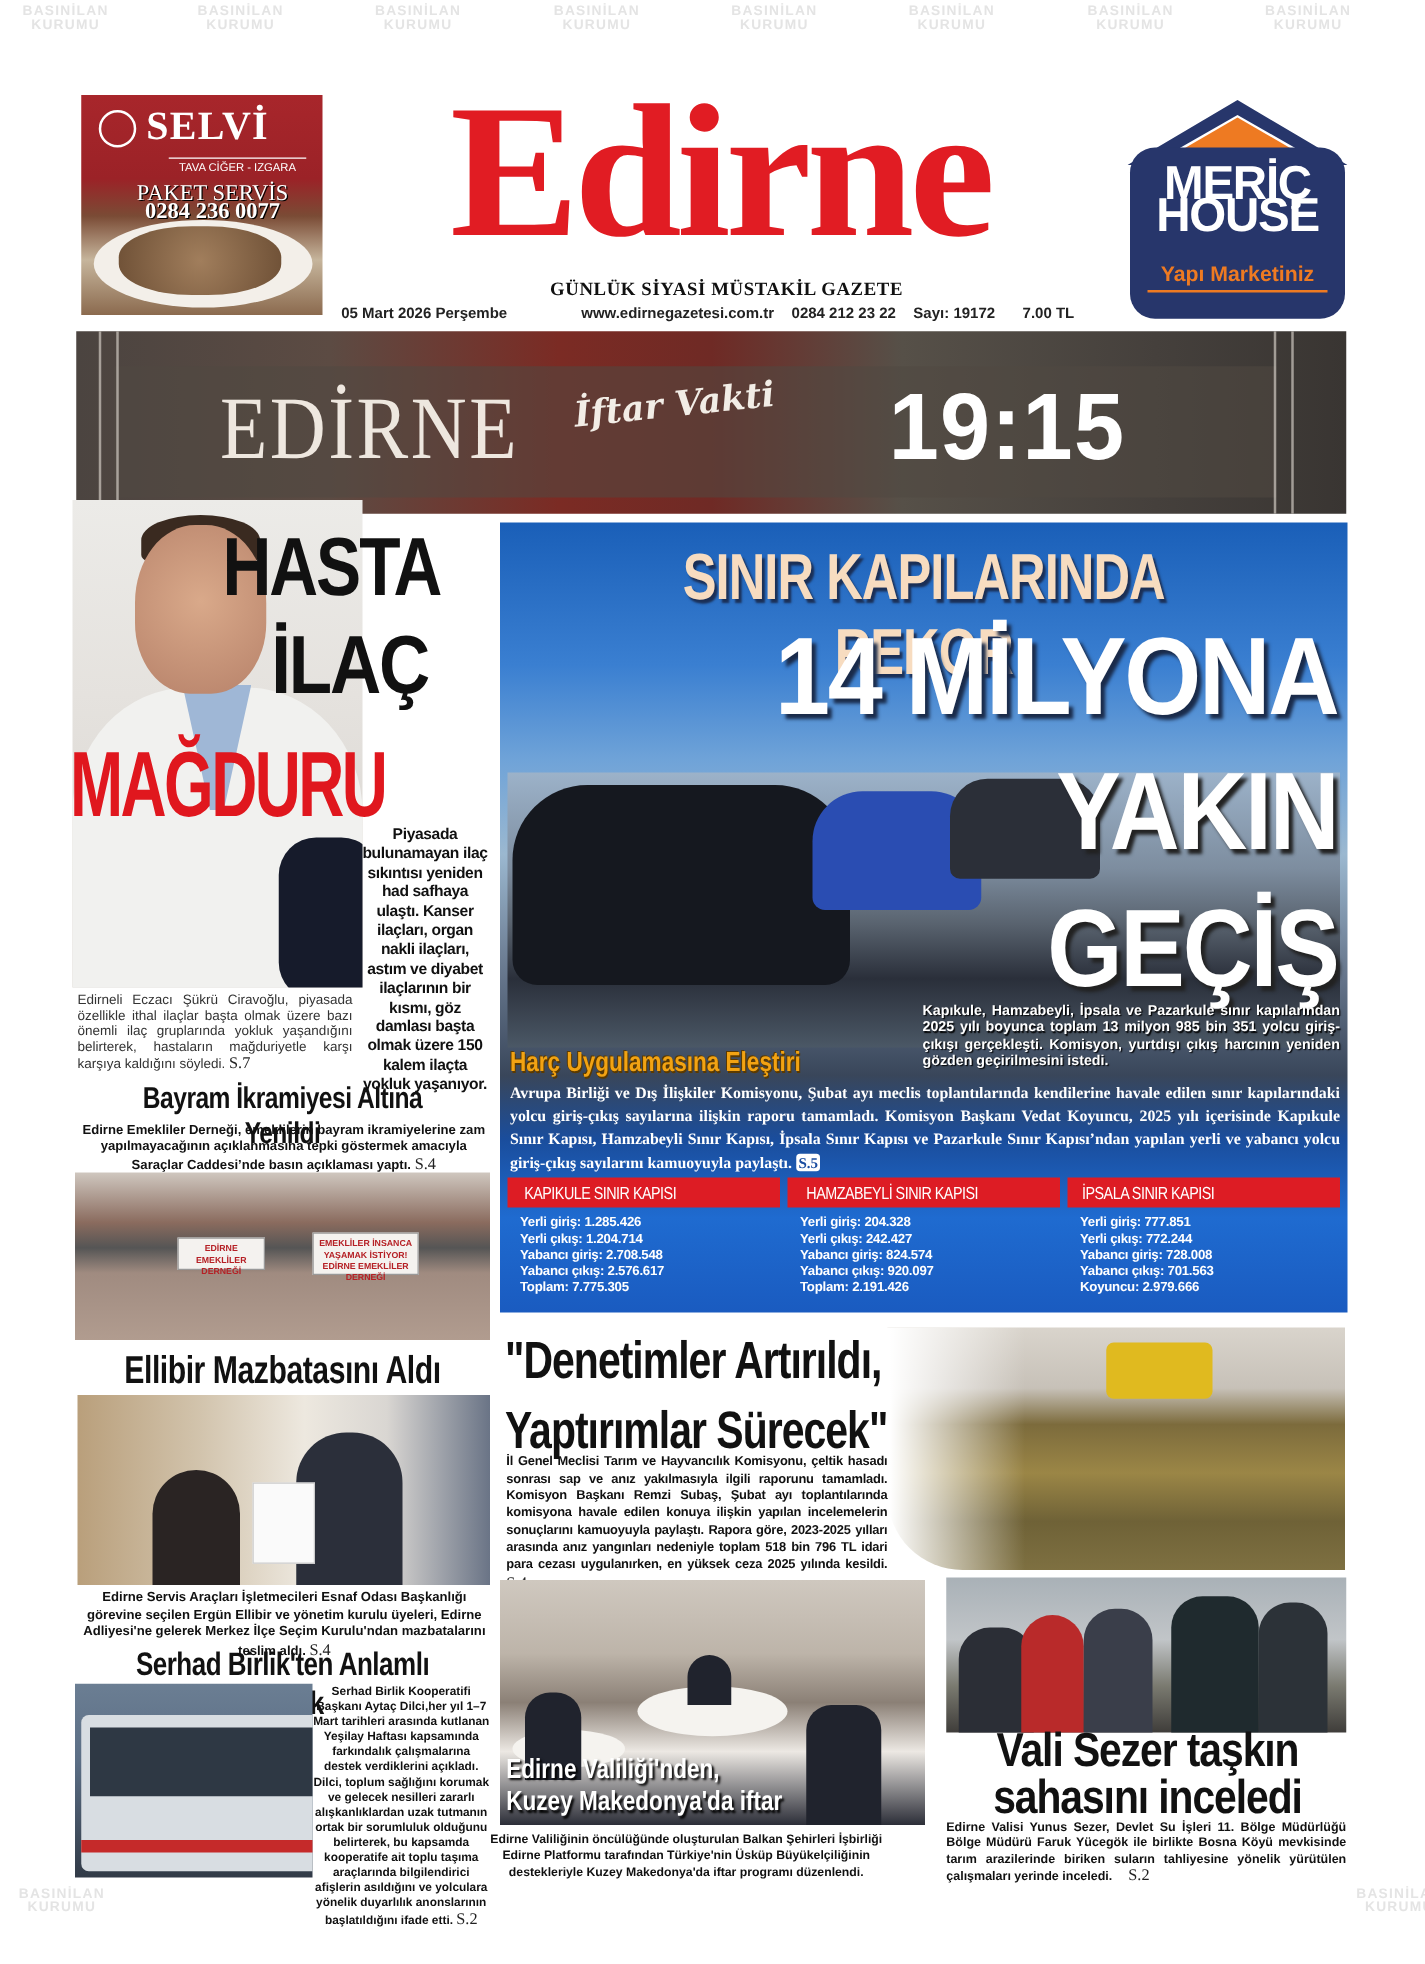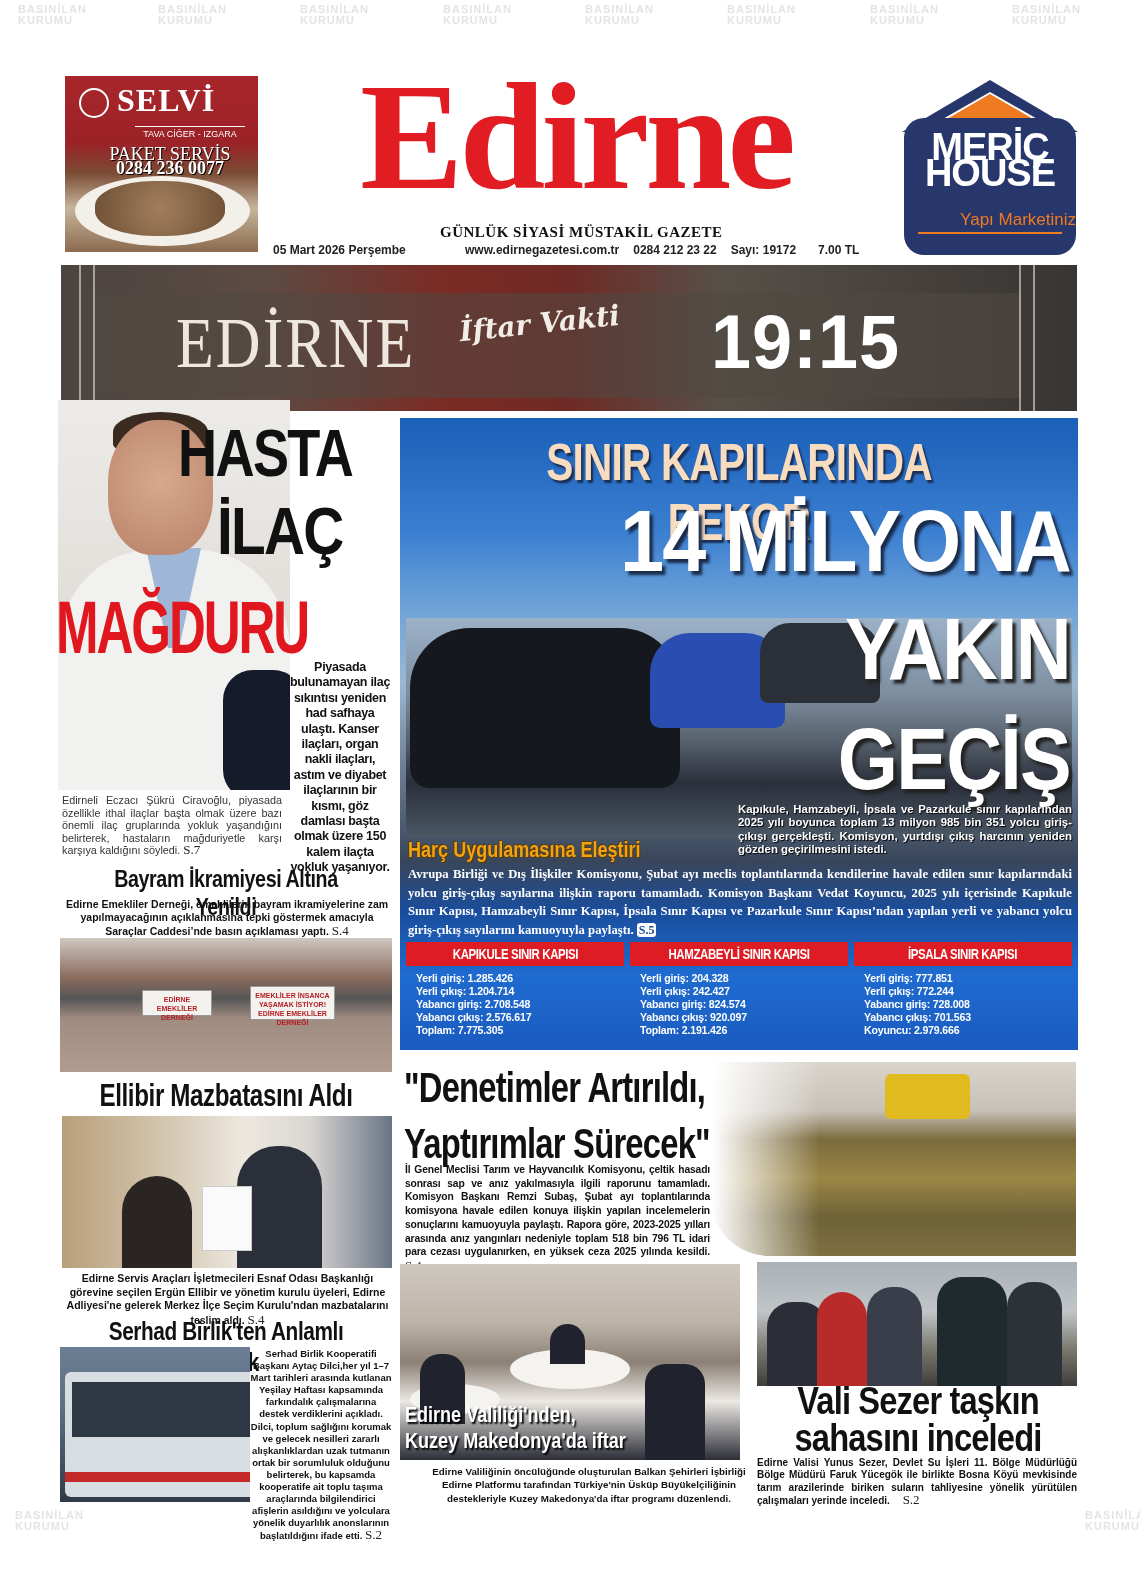--- a/index.html
+++ b/index.html
@@ -1,38 +1,38 @@
 <!DOCTYPE html>
 <html><head>
 <meta charset="utf-8">
 <style>
 *{box-sizing:border-box;margin:0;padding:0}
 html,body{width:1140px;height:1571px;background:#fff;overflow:hidden}
 body{position:relative;font-family:"Liberation Sans",sans-serif;color:#111}
-.wm{position:absolute;color:#e4e4e4;font-size:11px;font-weight:bold;line-height:11px;letter-spacing:1px;pointer-events:none}
+.wm{position:absolute;color:#e4e4e4;font-size:11px;font-weight:bold;text-align:center;line-height:11px;letter-spacing:1px;pointer-events:none}
 .abs{position:absolute}
 
 .ad-selvi{left:65px;top:76px;width:193px;height:176px;background:linear-gradient(180deg,#a8262b 0%,#9b2227 38%,#7a4b35 55%,#c6b59c 75%,#8b6a4e 100%);overflow:hidden}
 .ad-selvi .logo-ring{position:absolute;left:14px;top:12px;width:30px;height:30px;border:2px solid #fff;border-radius:50%}
 .ad-selvi .brand{position:absolute;left:52px;top:6px;font-family:"Liberation Serif",serif;font-weight:bold;color:#fff;font-size:32px;letter-spacing:1px}
 .ad-selvi .sub{position:absolute;left:70px;top:50px;color:#fff;font-size:9px;border-top:1px solid #fff;width:110px;text-align:center;padding-top:2px}
 .ad-selvi .pk{position:absolute;left:25px;top:68px;width:160px;text-align:center;font-family:"Liberation Serif",serif;font-weight:normal;color:#fff;font-size:18px;text-shadow:1px 1px 0 #000}
 .ad-selvi .ph{position:absolute;left:25px;top:82px;width:160px;text-align:center;font-family:"Liberation Serif",serif;font-weight:bold;color:#fff;font-size:18px;text-shadow:1px 1px 0 #000}
 .ad-selvi .plate{position:absolute;left:10px;top:100px;width:175px;height:70px;border-radius:50%;background:#f3efe9}
 .ad-selvi .meat{position:absolute;left:30px;top:105px;width:130px;height:55px;border-radius:45%;background:radial-gradient(circle,#a17e5c,#6d4f35)}
 .masthead-title{left:298px;top:62px;width:556px;text-align:center;font-family:"Liberation Serif",serif;font-weight:900;color:#e11c23;font-size:152px;line-height:150px;letter-spacing:-4px;transform:scaleX(1.02)}
 .tagline{left:440px;top:224px;font-family:"Liberation Serif",serif;font-weight:bold;font-size:15px;letter-spacing:.5px;color:#111}
 .dateline{left:273px;top:243px;font-size:12px;font-weight:bold;color:#222}
 .meta-row{left:465px;top:243px;font-size:12px;font-weight:bold;color:#222;display:flex;gap:14px}
 .ad-meric{left:902px;top:80px;width:176px;height:175px}
 .ad-meric .roof{position:absolute;left:0;top:0;width:176px;height:60px}
 .ad-meric .box{position:absolute;left:2px;top:38px;width:172px;height:137px;background:#27366b;border-radius:20px}
 .ad-meric .l1,.ad-meric .l2{position:absolute;width:172px;text-align:center;color:#fff;font-weight:bold;font-size:38px;line-height:38px;letter-spacing:-1px}
 .ad-meric .l1{top:10px}.ad-meric .l2{top:36px}
-.ad-meric .l3{position:absolute;top:92px;width:172px;text-align:right;color:#ee7a22;font-weight:normal;font-size:17px}
+.ad-meric .l3{position:absolute;top:92px;width:172px;text-align:center;color:#ee7a22;font-weight:bold;font-size:17px}
 .ad-meric .ul{position:absolute;left:14px;top:114px;width:144px;height:2px;background:#ee7a22}
 
 .iftar{left:61px;top:265px;width:1016px;height:146px;background:linear-gradient(90deg,#4b4440 0%,#5c4b43 20%,#7b2b24 38%,#6f2a25 50%,#565048 65%,#45403c 85%,#393532 100%);overflow:hidden}
 .iftar .band{position:absolute;left:30px;top:28px;width:930px;height:105px;background:rgba(80,72,66,.55)}
 .iftar .lat{position:absolute;top:0;width:16px;height:146px;border-left:2px solid #d9d3cb;border-right:2px solid #d9d3cb;opacity:.65}
 .iftar .city{position:absolute;left:115px;top:38px;font-family:"Liberation Serif",serif;color:#eee7df;font-size:62px;letter-spacing:2px;transform:scaleY(1.15);transform-origin:top left}
 .iftar .script{position:absolute;left:398px;top:42px;font-family:"DejaVu Serif",serif;font-style:italic;font-weight:bold;color:#f2ede6;font-size:28px;transform:rotate(-6deg)}
 .iftar .time{position:absolute;left:650px;top:36px;color:#fff;font-weight:900;font-size:72px;letter-spacing:1px;transform:scaleY(1.05)}
 
 .hasta-photo{left:58px;top:400px;width:232px;height:390px;background:linear-gradient(180deg,#ecebe8 0%,#e5e2de 40%,#d6d2cd 100%);overflow:hidden}
@@ -72,37 +72,37 @@
 .hl-rekor{position:absolute;left:4px;top:14px;width:670px;text-align:center;font-weight:900;font-size:52px;color:#f7dcc0;letter-spacing:-1px;transform:scaleX(.78);text-shadow:3px 3px 2px #1b2f55}
 .hl-14{position:absolute;left:170px;top:72px;width:500px;text-align:right;font-weight:900;font-size:88px;color:#fff;letter-spacing:-2px;transform:scaleX(.9);transform-origin:right;text-shadow:4px 4px 3px #1a2b4a}
 .hl-yakin{position:absolute;left:300px;top:180px;width:370px;text-align:right;font-weight:900;font-size:88px;color:#fff;letter-spacing:-2px;transform:scaleX(.88);transform-origin:right;text-shadow:4px 4px 3px #222}
 .hl-gecis{position:absolute;left:300px;top:290px;width:370px;text-align:right;font-weight:900;font-size:88px;color:#fff;letter-spacing:-2px;transform:scaleX(.88);transform-origin:right;text-shadow:4px 4px 3px #222}
 .main-sum{position:absolute;left:338px;top:385px;width:334px;font-weight:bold;font-size:11.4px;line-height:13.3px;color:#fff;text-align:justify;text-shadow:1px 1px 1px #000}
 .main-sub{position:absolute;left:8px;top:419px;font-weight:900;font-size:22px;color:#f2a313;transform:scaleX(.82);transform-origin:left;text-shadow:1px 1px 0 #5b3a00,-1px -1px 0 #5b3a00}
 .main-body{position:absolute;left:8px;top:447px;width:664px;font-family:"Liberation Serif",serif;font-weight:bold;font-size:12.7px;line-height:18.5px;color:#fff;text-align:justify}
 .main-body .pgb{background:#fff;color:#1a4da0;padding:0 2px;border-radius:3px;font-size:12px}
 .gates{position:absolute;left:6px;top:524px;width:666px;display:flex;gap:6px}
 .gate{flex:1}
-.gate .gh{background:#dd1c24;color:#fff;font-weight:700;font-size:14px;line-height:24px;text-align:center;white-space:nowrap;letter-spacing:-.5px}
+.gate .gh{background:#dd1c24;color:#fff;font-weight:400;font-size:14px;line-height:24px;text-align:left;white-space:nowrap;letter-spacing:-.5px}
 .gate .gh span{display:inline-block;transform:scaleX(.82)}
 .gate ul{list-style:none;padding:6px 0 0 10px}
 .gate li{color:#fff;font-weight:bold;font-size:10.6px;line-height:13px;letter-spacing:-.2px}
 
 .den-wrap{left:400px;top:1058px;width:678px;height:200px;background:#fff}
 .den-photo{left:710px;top:1062px;width:366px;height:194px;background:linear-gradient(180deg,#d9d4cc 0%,#c7c1b8 25%,#7c6b3c 40%,#9b8646 60%,#6f6237 80%,#7e7041 100%);overflow:hidden;border-radius:0 0 0 60px}
 .den-photo .tr{position:absolute;left:175px;top:12px;width:85px;height:45px;background:#e0ba1f;border-radius:6px}
 .den-fade{left:700px;top:1062px;width:120px;height:194px;background:linear-gradient(90deg,#fff 10%,rgba(255,255,255,0) 100%)}
 .hl-den{left:404px;top:1060px;font-weight:900;font-size:42px;line-height:56px;color:#111;letter-spacing:-1px;transform:scaleX(.78);transform-origin:left top;width:560px}
 .den-body{left:405px;top:1163px;width:305px;font-weight:bold;font-size:10.3px;line-height:13.7px;color:#111;text-align:justify;letter-spacing:-.15px}
 
 .iftar-photo{left:400px;top:1264px;width:340px;height:196px;background:linear-gradient(180deg,#cfc8bf 0%,#bdb4a9 30%,#8b8076 50%,#ece8e3 70%,#2c2e38 100%);overflow:hidden}
 .iftar-photo .tbl{position:absolute;background:#f5f3ef;border-radius:50%}
 .iftar-photo .ppl{position:absolute;background:#20232d;border-radius:20px 20px 0 0}
 .hl-mk{left:405px;top:1402px;font-weight:900;font-size:22px;line-height:26px;color:#fff;transform:scaleX(.82);transform-origin:left top;text-shadow:2px 2px 2px #000;width:380px}
-.mk-cap{left:420px;top:1465px;width:338px;text-align:center;font-weight:bold;font-size:9.8px;line-height:13.3px;color:#111}
+.mk-cap{left:380px;top:1465px;width:338px;text-align:center;font-weight:bold;font-size:9.8px;line-height:13.3px;color:#111}
 .vali-photo{left:757px;top:1262px;width:320px;height:124px;background:linear-gradient(180deg,#a9b1b7 0%,#c1c5c8 40%,#7a7a70 70%,#3f3d3a 100%);overflow:hidden}
 .vali-photo .pp{position:absolute;border-radius:25px 25px 0 0}
 .hl-vali{left:752px;top:1383px;width:332px;text-align:center;font-weight:900;font-size:38px;line-height:37px;color:#111;letter-spacing:-1px;transform:scaleX(.86)}
 .vali-cap{left:757px;top:1457px;width:320px;font-weight:bold;font-size:10px;line-height:12.4px;color:#111;text-align:justify}
 </style>
 </head>
 <body>
 
 <div>
   <div class="wm" style="left:18px;top:4px"><span>BASINİLAN</span><br><span>KURUMU</span></div>

